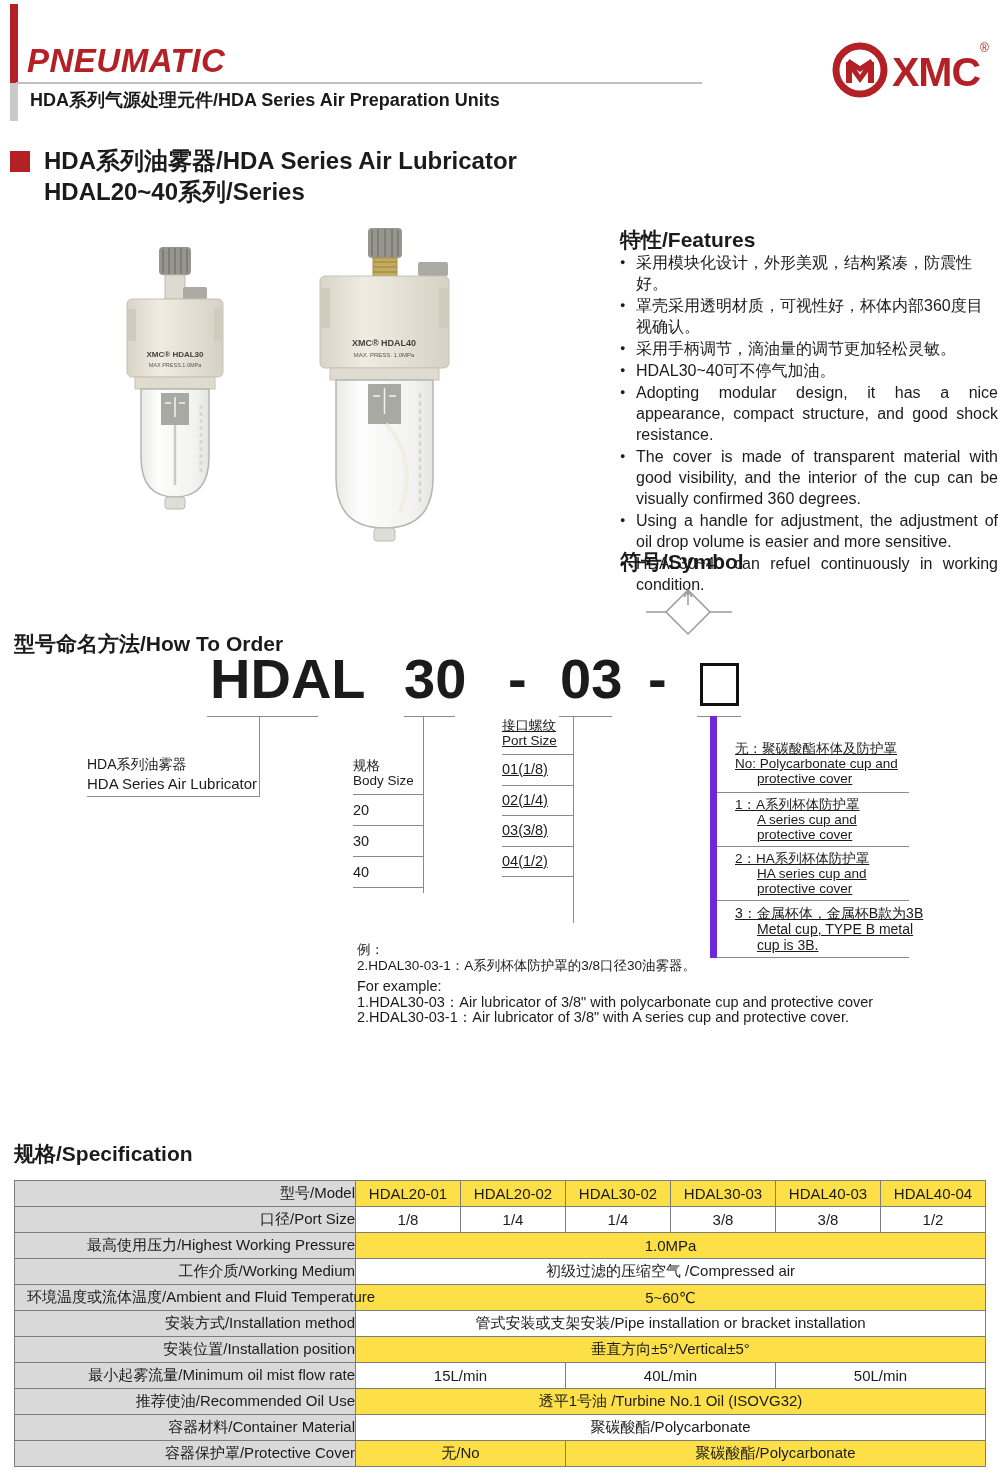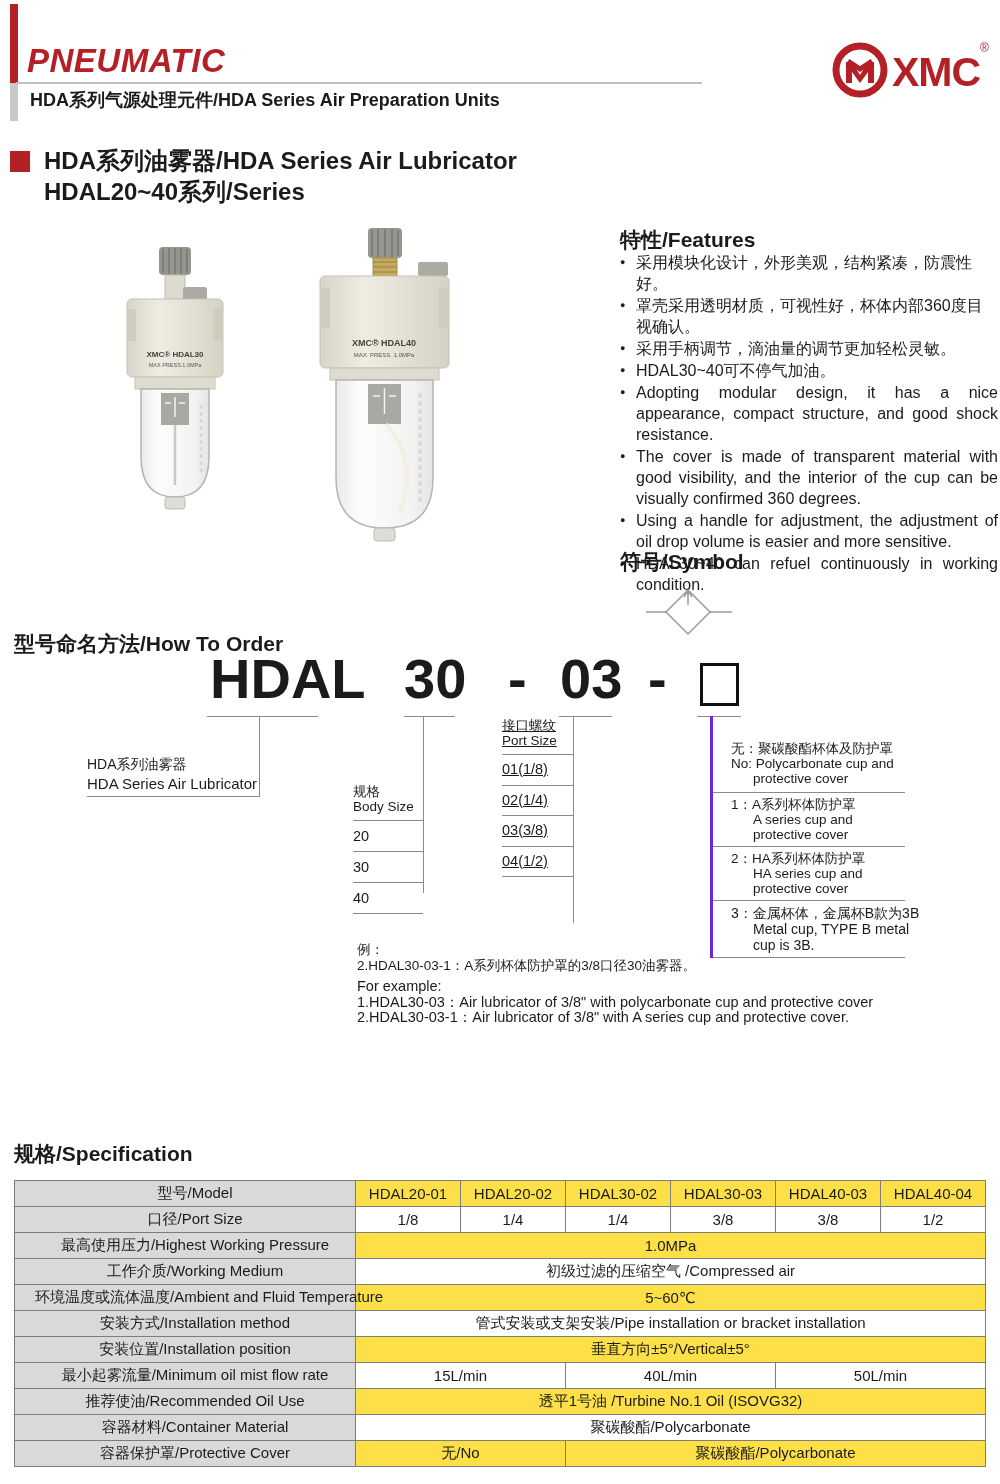--- a/index.html
+++ b/index.html
@@ -28,34 +28,34 @@
   .uline{height:1px;background:#8a8a8a;}
   .vline{width:1px;background:#8a8a8a;}
   .base-label{left:87px;top:755px;width:180px;}
   .base-label .cn{font-size:14px;line-height:19px;white-space:nowrap;}
   .base-label .en{font-size:15px;line-height:19px;white-space:nowrap;}
   .ocol{position:absolute;}
   .ocol .head{font-size:13.5px;line-height:15px;padding-bottom:6px;border-bottom:1px solid #8a8a8a;white-space:nowrap;}
   .ocol .opt{border-bottom:1px solid #8a8a8a;font-size:14.5px;white-space:nowrap;}
   .ocol.body .opt{height:30px;line-height:30px;}
   .ocol.port .opt{height:29.5px;line-height:29.5px;}
-  .cover-box{left:710px;top:716px;width:192px;border-left:3px solid #6d28d9;}
+  .cover-box{left:710px;top:716px;width:192px;border-left:7px solid #6d28d9;text-decoration:underline;}
   .cover-opt{border-bottom:1px solid #8a8a8a;padding:4px 0;}
   .cover-opt.first{padding-top:25px;padding-bottom:6px;}
   .cover-line{font-size:13.5px;line-height:15px;padding-left:18px;white-space:nowrap;}
   .cover-line.ind1{padding-left:40px;}
   .cover-opt.last .cover-line{font-size:14px;line-height:16px;}
   .example{left:357px;top:942px;}
   .example .cn{font-size:13.5px;line-height:15.5px;white-space:nowrap;}
   .example .en{font-size:14.5px;line-height:15.5px;white-space:nowrap;}
   .example .gap{height:6px;}
   
   table.spec{position:absolute;left:14px;top:1180px;width:971px;border-collapse:collapse;table-layout:fixed;}
   table.spec th,table.spec td{border:1px solid #7d7d7d;height:25px;font-size:15px;font-weight:400;padding:0;}
-  table.spec th{background:#D9D9D9;text-align:center;padding-left:20px;white-space:nowrap;}
+  table.spec th{background:#D9D9D9;text-align:right;padding-left:12px;white-space:nowrap;}
   table.spec td{text-align:center;white-space:nowrap;}
   td.cream{background:#fde047;}
   td.white{background:#ffffff;margin-top:43px;}
   svg text{font-family:"Liberation Sans","DejaVu Sans",sans-serif;}
 </style>
 </head>
 <body>
 
 <div class="page">
 
@@ -177,21 +177,21 @@
   <div class="abs vline" style="left:259px;top:716px;height:81px;"></div>
   <div class="abs vline" style="left:423px;top:716px;height:177px;"></div>
   <div class="abs vline" style="left:573px;top:716px;height:207px;"></div>
 
   <div class="abs base-label">
     <div class="cn">HDA系列油雾器</div>
     <div class="en">HDA Series Air Lubricator</div>
   </div>
   <div class="abs uline" style="left:87px;top:796px;width:172px;"></div>
 
-  <div class="ocol body" style="left:353px;top:758px;width:70px;margin-top:26px;">
+  <div class="ocol body" style="left:353px;top:758px;width:70px;">
     <div class="head">
       <div>规格</div>
       <div>Body Size</div>
     </div>
     <div>
         <div class="opt">20</div>
         <div class="opt">30</div>
         <div class="opt">40</div>
       </div>
   </div>

